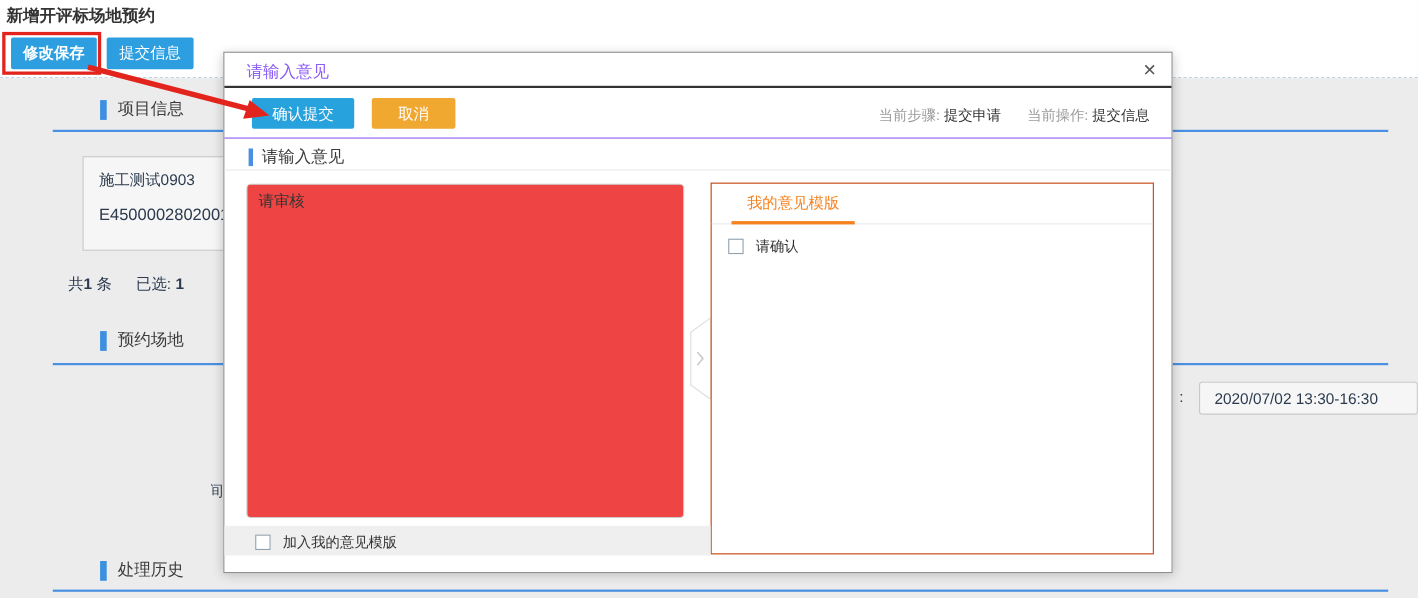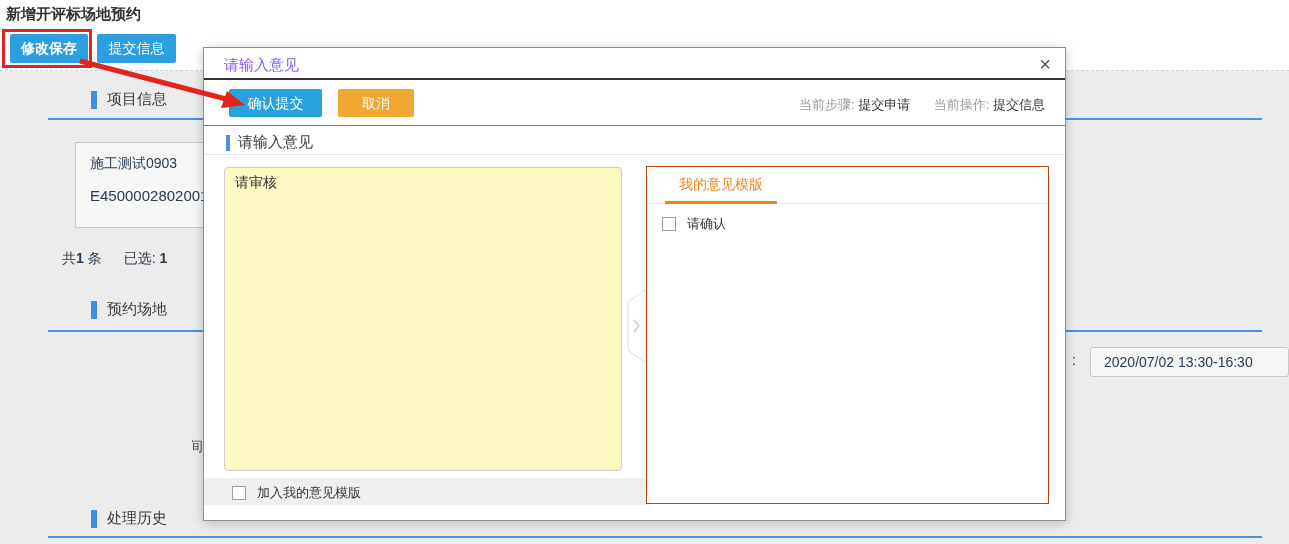--- a/index.html
+++ b/index.html
@@ -106,21 +106,21 @@
     gap:8px; font-size:15px; color:#3b3b3b;
   }
   .sign-bar { width:4px; height:16px; background:#4a90e2; }
   .sign-line {
     position:absolute; left:0; top:106px; width:100%; height:1px; background:#e9e9e9;
   }
   .opinion-area {
     position:absolute; left:20px; top:119px; width:398px; height:304px;
     border:1px solid #ccc; border-radius:4px; resize:none;
     font-family:inherit; font-size:14px; color:#333; padding:6px 10px;
-    outline:none; background:#fef9c3;
+    outline:none; background:#ef4444;
   }
   .collapse-handle {
     position:absolute; left:422px; top:241px; width:21px; height:74px;
     cursor:pointer;
   }
   .tpl-panel {
     position:absolute; left:442px; top:118px; width:403px; height:338px;
     border:1px solid #c2410c; background:#fff;
   }
   .tpl-tabrow { position:relative; height:37px; border-bottom:1px solid #e8e8e8; }

